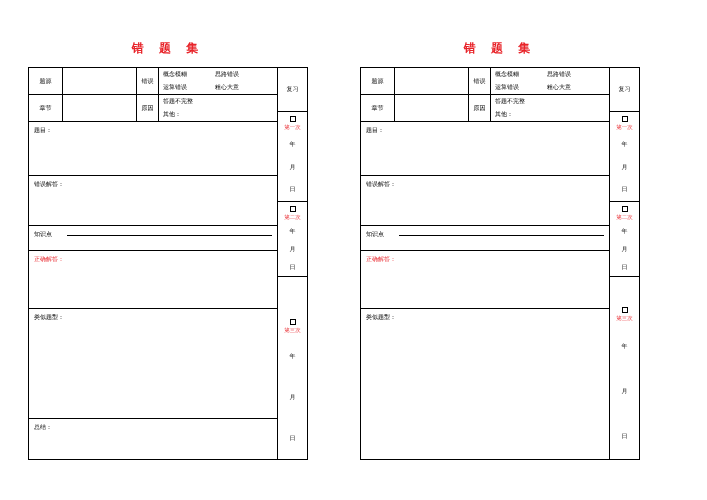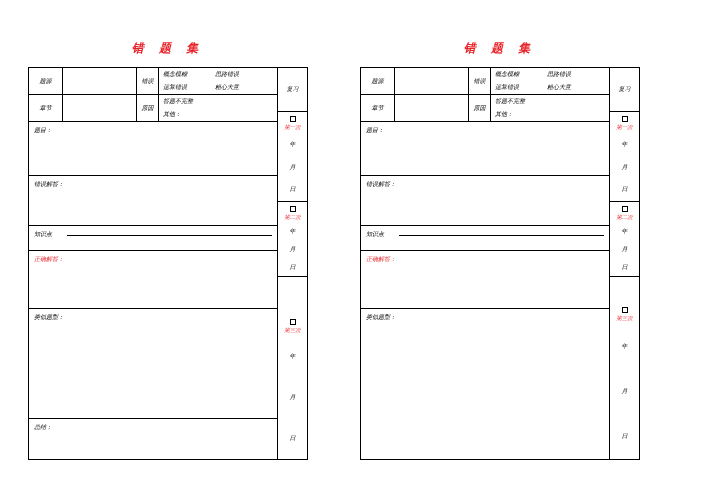--- a/index.html
+++ b/index.html
@@ -14,21 +14,20 @@
     color: #000;
     position: relative;
     overflow: hidden;
   }
   .page {
     position: absolute;
     top: 0;
     left: 0;
     width: 613px;
     height: 500px;
-    font-style: italic;
   }
   .sheet {
     position: absolute;
     top: 40px;
   }
   .sheet-left { left: 28px; }
   .sheet-right { left: 360px; }
 
   .title {
     text-align: center;

